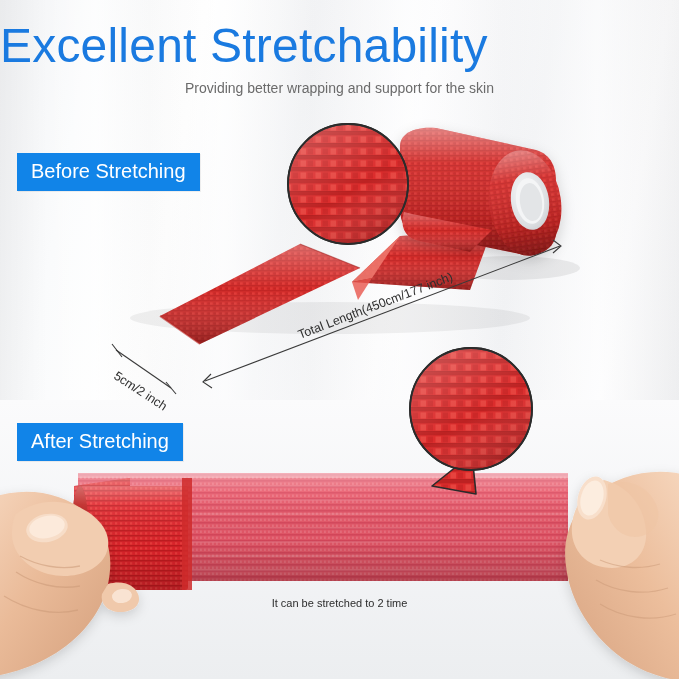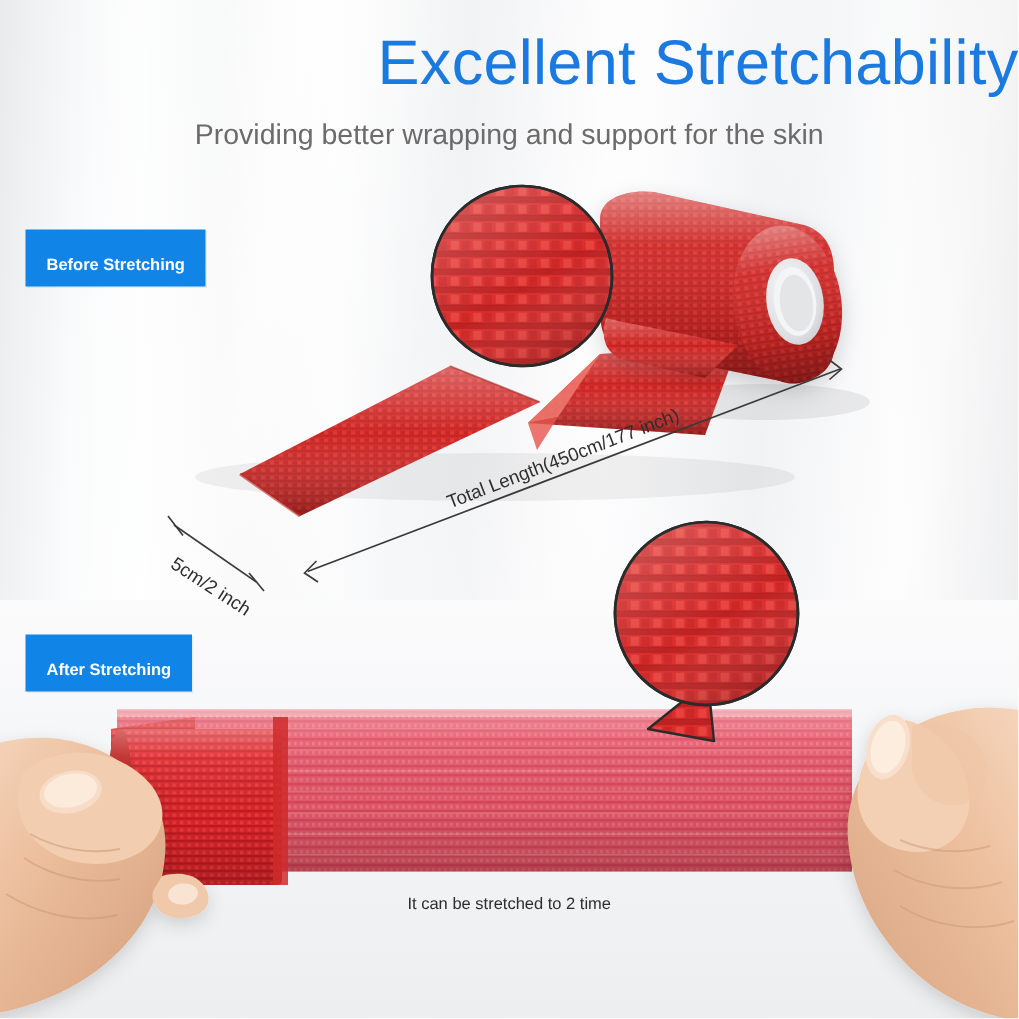--- a/index.html
+++ b/index.html
@@ -48,46 +48,46 @@
     top: 400px; bottom: 0;
     background: linear-gradient(180deg, #fbfbfc 0%, #f3f4f6 55%, #eceef0 100%);
     pointer-events: none;
   }
 
   
   .title {
     position: absolute;
     left: 0; right: 0;
     top: 18px;
-    text-align: right;
-    font-size: 42px;
+    text-align: left;
+    font-size: 48px;
     letter-spacing: 0.2px;
     color: #1a7ae0;
     font-weight: 400;
     white-space: nowrap;
   }
   .subtitle {
     position: absolute;
     left: 0; right: 0;
     top: 80px;
     text-align: center;
-    font-size: 19px;
+    font-size: 14px;
     color: #6b6b6b;
     font-weight: 400;
     white-space: nowrap;
   }
 
   
   .badge {
     position: absolute;
     background: #1184e8;
     color: #ffffff;
-    font-size: 11px;
-    font-weight: 700;
-    padding: 18px 14px 8px 14px;
+    font-size: 20px;
+    font-weight: 400;
+    padding: 7px 14px 8px 14px;
     white-space: nowrap;
     box-shadow: 1px 1px 0 rgba(0,0,0,0.06);
   }
   .badge-before { left: 17px; top: 153px; }
   .badge-after  { left: 17px; top: 423px; }
 
   
   .scene {
     position: absolute;
     left: 0; top: 0;

